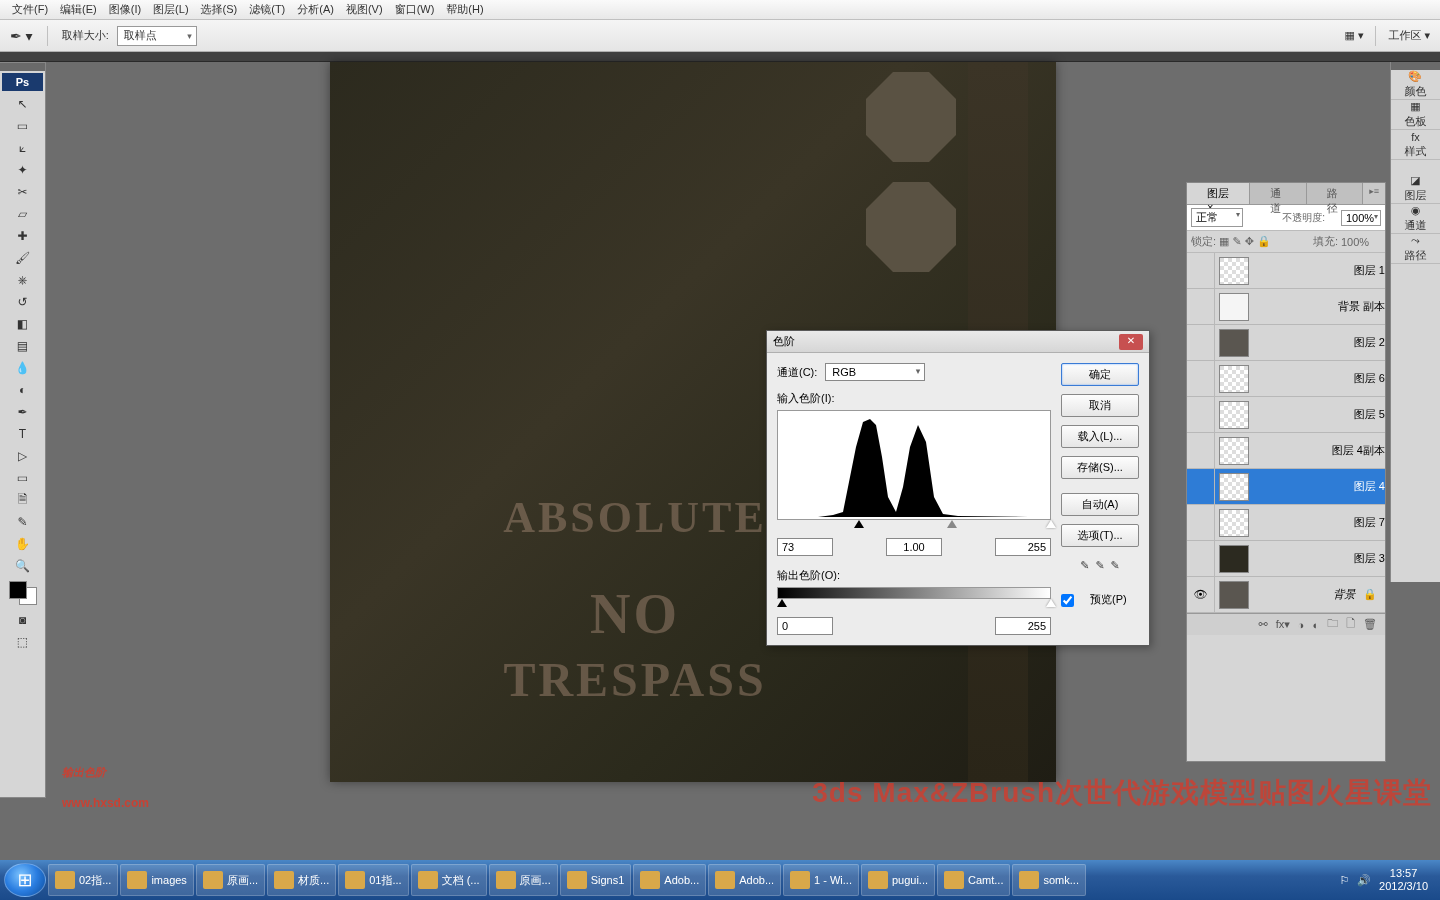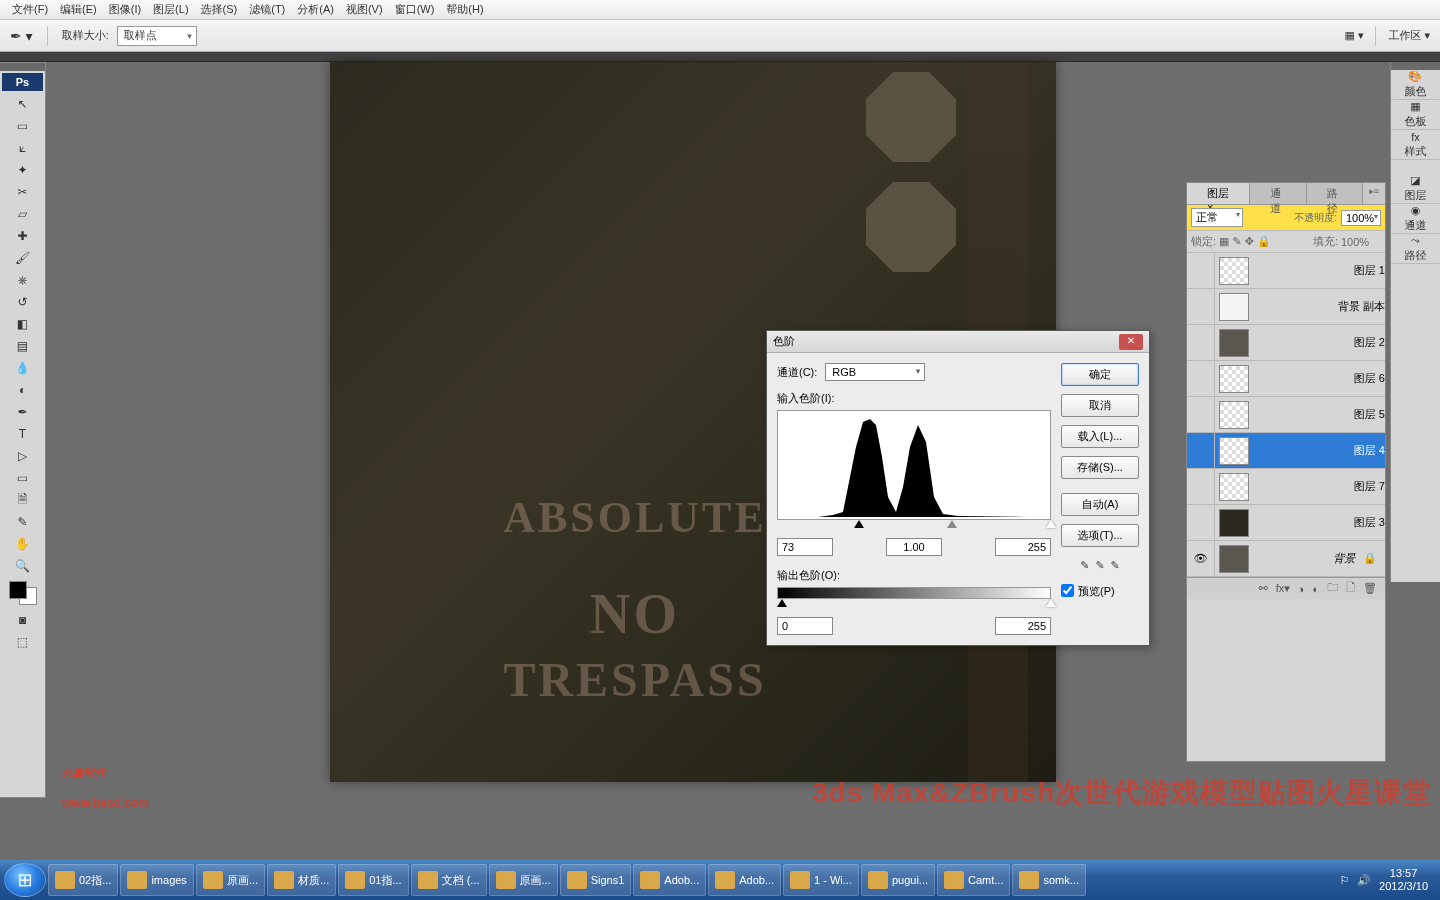--- a/index.html
+++ b/index.html
@@ -26,21 +26,21 @@
 .canvas .txt{position:absolute;left:70px;width:470px;color:rgba(168,140,120,.45);font-family:Georgia,serif;font-weight:bold;letter-spacing:3px;text-align:center;}
 .rightdock{position:absolute;right:0;top:0;width:50px;height:520px;background:#d6d6d6;border-left:1px solid #888;}
 .rightdock .hdr{background:#6a6a6a;height:8px;}
 .rightdock .it{height:30px;display:flex;flex-direction:column;align-items:center;justify-content:center;color:#333;font-size:10px;gap:1px;border-bottom:1px solid #bbb;padding:3px 0;}
 .rightdock .gap{height:14px;background:transparent;border:none;}
 .layers{position:absolute;right:54px;top:120px;width:200px;height:580px;background:#d6d6d6;border:1px solid #878787;}
 .layers .tabs{background:#c9c9c9;height:22px;display:flex;border-bottom:1px solid #999;position:relative;}
 .layers .tab{padding:3px 20px;border-right:1px solid #999;background:#d6d6d6;font-size:11px;}
 .layers .tab.dim{background:#c0c0c0;color:#555;}
 .layers .tabs .flymenu{margin-left:auto;padding:3px 6px;color:#666;font-size:9px;}
-.layers .opts{padding:3px 4px;display:flex;align-items:center;gap:4px;border-bottom:1px solid #bbb;background:#fde047;}
+.layers .opts{padding:3px 4px;display:flex;align-items:center;gap:16px;border-bottom:1px solid #bbb;background:#ffffff;}
 .layers .opts .combo{background:#fff;border:1px solid #999;padding:1px 4px;min-width:52px;font-size:10px;position:relative;}
 .layers .opts .combo::after{content:"▾";position:absolute;right:2px;font-size:8px;color:#666;}
 .layers .opts2{padding:3px 4px;display:flex;align-items:center;gap:3px;border-bottom:1px solid #bbb;background:#d6d6d6;font-size:10px;color:#666;}
 .layers .list{overflow:auto;}
 .layers .row{height:36px;border-bottom:1px solid #b8b8b8;display:flex;align-items:center;background:#d6d6d6;}
 .layers .row.sel{background:#2e7cd6;color:#fff;}
 .layers .vis{width:28px;text-align:center;border-right:1px solid #b8b8b8;height:100%;display:flex;align-items:center;justify-content:center;}
 .layers .thumb{width:30px;height:28px;margin:0 4px;border:1px solid #888;background:repeating-conic-gradient(#fff 0 25%,#ddd 0 50%) 0 0/8px 8px;}
 .layers .thumb.gray{background:#5a5650;}
 .layers .thumb.dark{background:#2c2a20;}
@@ -60,21 +60,21 @@
 .dialog .sliders{height:14px;position:relative;}
 .dialog .tri{position:absolute;top:0;width:0;height:0;border-left:5px solid transparent;border-right:5px solid transparent;}
 .dialog .inputs{display:flex;gap:6px;margin-top:4px;}
 .dialog .inputs input{width:56px;border:1px solid #888;padding:2px 4px;font-size:11px;}
 .dialog .inputs .sp{flex:1;}
 .dialog .outgrad{height:12px;background:linear-gradient(to right,#000,#fff);border:1px solid #999;margin-top:4px;}
 .dialog .rcol{display:flex;flex-direction:column;gap:8px;width:78px;}
 .dialog .btn{background:linear-gradient(#fdfdfd,#e6e6e6);border:1px solid #888;padding:3px 2px;text-align:center;border-radius:2px;font-size:11px;}
 .dialog .btn.primary{border:1px solid #3a7bd5;box-shadow:inset 0 0 2px #6aa8ff;}
 .dialog .eyedrops{display:flex;gap:6px;justify-content:center;font-size:13px;color:#444;margin-top:4px;}
-.dialog .chk{display:flex;align-items:flex-start;gap:4px;margin-top:4px;}
+.dialog .chk{display:flex;align-items:flex-end;gap:16px;margin-top:12px;}
 .taskbar{position:absolute;left:0;bottom:0;right:0;height:40px;background:linear-gradient(#4a87c7,#2a5a9a 40%,#1a4a8a);display:flex;align-items:center;padding:0 4px;gap:2px;color:#fff;}
 .taskbar .start{width:42px;height:34px;border-radius:50%;background:radial-gradient(circle at 40% 35%,#7ec5ff 0,#2a7de0 50%,#0a4a9a 100%);display:flex;align-items:center;justify-content:center;font-size:18px;border:1px solid rgba(255,255,255,.3);}
 .taskbar .titem{height:32px;min-width:60px;padding:0 6px;background:rgba(255,255,255,.15);border:1px solid rgba(255,255,255,.2);border-radius:2px;display:flex;align-items:center;gap:4px;font-size:10px;overflow:hidden;}
 .taskbar .titem .ico{width:20px;height:18px;background:#d9a84a;border-radius:2px;flex-shrink:0;}
 .taskbar .tray{margin-left:auto;display:flex;align-items:center;gap:8px;padding:0 8px;font-size:10px;}
 .taskbar .clock{text-align:center;line-height:1.2;}
 .watermark{position:absolute;left:62px;bottom:46px;color:#d83a2a;font-style:italic;font-size:26px;font-weight:bold;opacity:.85;}
 .watermark2{position:absolute;right:8px;bottom:48px;color:#d83a2a;font-size:28px;font-weight:bold;opacity:.75;letter-spacing:1px;white-space:nowrap;}
 </style>
 </head>
@@ -222,20 +222,25 @@
         <div class="row">
           <div class="vis"></div>
   <div class="thumb checker"></div>
   <div class="lname">图层 6</div>
   </div>
         <div class="row">
           <div class="vis"></div>
   <div class="thumb checker"></div>
   <div class="lname">图层 5</div>
   </div>
+        <div class="row">
+          <div class="vis"></div>
+  <div class="thumb checker"></div>
+  <div class="lname">图层 4副本</div>
+  </div>
         <div class="row sel">
           <div class="vis"></div>
   <div class="thumb checker"></div>
   <div class="lname">图层 4</div>
   </div>
         <div class="row">
           <div class="vis"></div>
   <div class="thumb checker"></div>
   <div class="lname">图层 7</div>
   </div>
@@ -317,21 +322,21 @@
         </div>
         <label class="chk">
           <input type="checkbox" checked="" style="">
           <span>预览(P)</span>
         </label>
       </div>
     </div>
   </div>
 
   <div class="watermark">
-    <span>火星时代</span><br>
+    <span>输出色阶</span><br>
     <span style="font-size:12px;font-style:normal">www.hxsd.com</span>
   </div>
   <div class="watermark2">3ds Max&amp;ZBrush次世代游戏模型贴图火星课堂</div>
 </div>
 
 <div class="taskbar">
   <div class="start">⊞</div>
   <div id="tbitems" style="display:flex;gap:2px;flex:1;overflow:hidden">
       <div class="titem">
         <div class="ico"></div>

